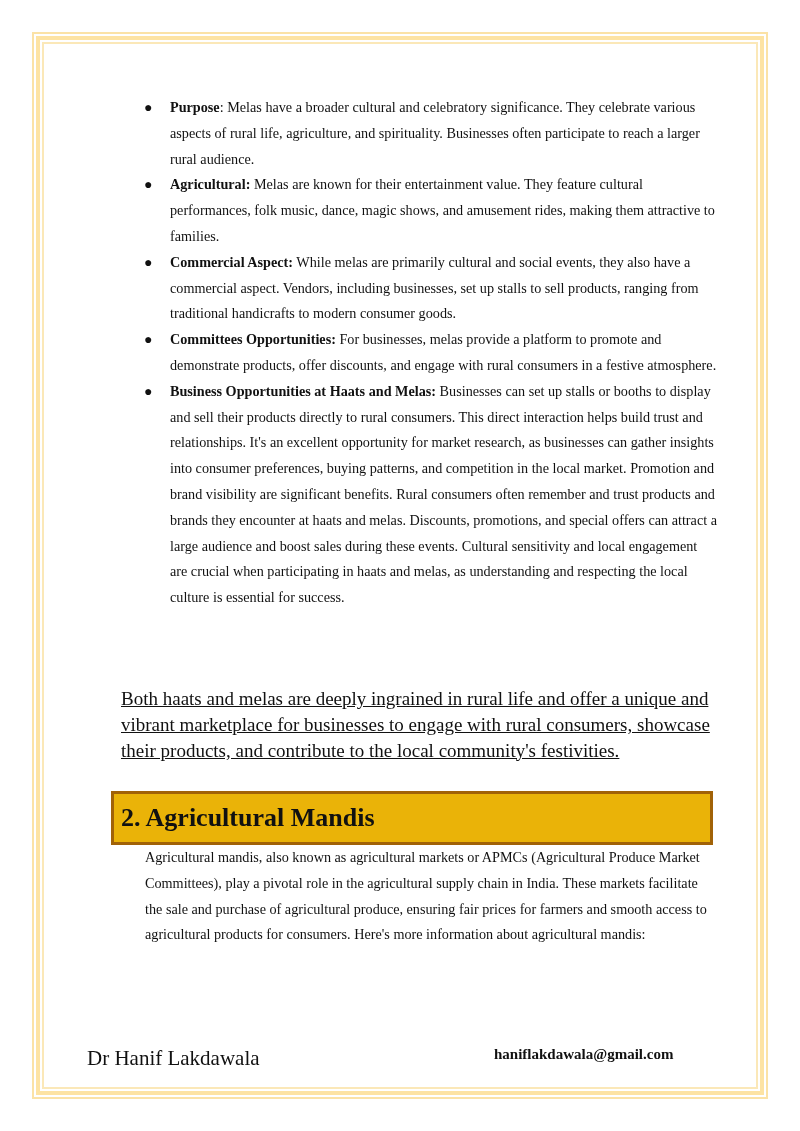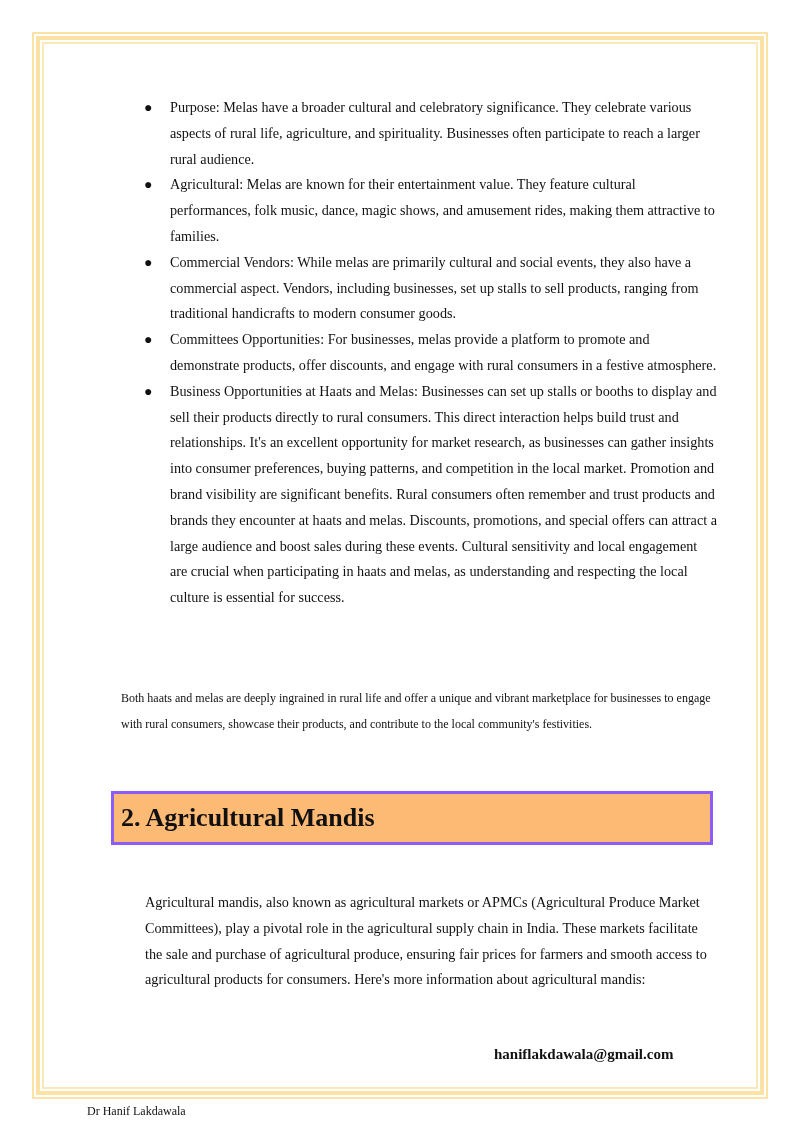--- a/index.html
+++ b/index.html
@@ -8,52 +8,52 @@
   .frame-outer { position: absolute; left: 32px; top: 32px; width: 736px; height: 1067px;
          box-sizing: border-box; border: 2px solid #fbe2a6; }
   .frame-mid { position: absolute; left: 36px; top: 36px; width: 728px; height: 1059px;
          box-sizing: border-box; border: 4px solid #fde3a3; }
   .frame-inner { position: absolute; left: 42px; top: 42px; width: 716px; height: 1047px;
          box-sizing: border-box; border: 2px solid #fbe8b8; }
 
   .bullets { position: absolute; left: 143px; top: 95px; width: 575px; margin: 0; padding: 0; list-style: none; }
   .bullet { position: relative; padding-left: 27px; font-size: 14.2px; line-height: 25.8px; margin: 0; }
   .bullet .dot { position: absolute; left: 1px; top: 0; font-size: 14px; }
-  .bullet b { font-weight: normal; text-align: right; }
+  .bullet b { font-weight: bold; text-align: right; }
 
-  .closing { position: absolute; left: 121px; top: 686px; width: 600px; font-size: 12px; line-height: 25.8px; margin: 0; }
+  .closing { position: absolute; left: 121px; top: 686px; width: 600px; font-size: 19px; line-height: 25.8px; margin: 0; text-decoration: underline; }
 
   .heading-box { position: absolute; left: 111px; top: 791px; width: 602px; height: 54px;
-         box-sizing: border-box; background: #fdba74; border: 3px solid #8b5cf6; }
+         box-sizing: border-box; background: #eab308; border: 3px solid #a16207; }
   .heading-box h2 { margin: 0; position: absolute; left: 7px; top: 4px; font-size: 26px; font-weight: bold; line-height: 40px; }
 
-  .intro { position: absolute; left: 145px; top: 890px; width: 570px; font-size: 14.2px; line-height: 25.8px; margin: 0; }
+  .intro { position: absolute; left: 145px; top: 845px; width: 570px; font-size: 14.2px; line-height: 25.8px; margin: 0; }
 
-  .footer-left { position: absolute; left: 87px; top: 1104px; font-size: 12px; }
+  .footer-left { position: absolute; left: 87px; top: 1046px; font-size: 21px; }
   .footer-right { position: absolute; left: 494px; top: 1046px; font-size: 15px; font-weight: bold; }
 </style>
 </head>
 <body>
 
 <div class="frame-outer"></div>
 <div class="frame-mid"></div>
 <div class="frame-inner"></div>
 
 <ul class="bullets">
   <li class="bullet">
     <span class="dot">●</span>
     <b>Purpose</b><span>: </span><span>Melas have a broader cultural and celebratory significance. They celebrate various aspects of rural life, agriculture, and spirituality. Businesses often participate to reach a larger rural audience.</span>
   </li>
   <li class="bullet">
     <span class="dot">●</span>
     <b>Agricultural:</b><span> </span><span>Melas are known for their entertainment value. They feature cultural performances, folk music, dance, magic shows, and amusement rides, making them attractive to families.</span>
   </li>
   <li class="bullet">
     <span class="dot">●</span>
-    <b>Commercial Vendors:</b><span> </span><span>While melas are primarily cultural and social events, they also have a commercial aspect. Vendors, including businesses, set up stalls to sell products, ranging from traditional handicrafts to modern consumer goods.</span>
+    <b>Commercial Aspect:</b><span> </span><span>While melas are primarily cultural and social events, they also have a commercial aspect. Vendors, including businesses, set up stalls to sell products, ranging from traditional handicrafts to modern consumer goods.</span>
   </li>
   <li class="bullet">
     <span class="dot">●</span>
     <b>Committees Opportunities:</b><span> </span><span>For businesses, melas provide a platform to promote and demonstrate products, offer discounts, and engage with rural consumers in a festive atmosphere.</span>
   </li>
   <li class="bullet">
     <span class="dot">●</span>
     <b>Business Opportunities at Haats and Melas:</b><span> </span><span>Businesses can set up stalls or booths to display and sell their products directly to rural consumers. This direct interaction helps build trust and relationships. It's an excellent opportunity for market research, as businesses can gather insights into consumer preferences, buying patterns, and competition in the local market. Promotion and brand visibility are significant benefits. Rural consumers often remember and trust products and brands they encounter at haats and melas. Discounts, promotions, and special offers can attract a large audience and boost sales during these events. Cultural sensitivity and local engagement are crucial when participating in haats and melas, as understanding and respecting the local culture is essential for success.</span>
   </li>
 </ul>

